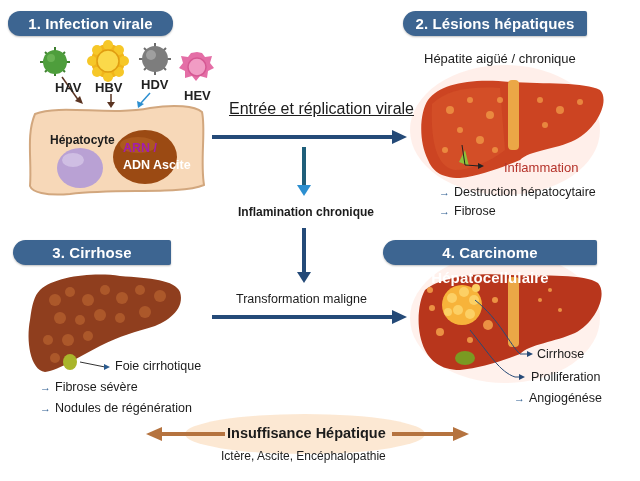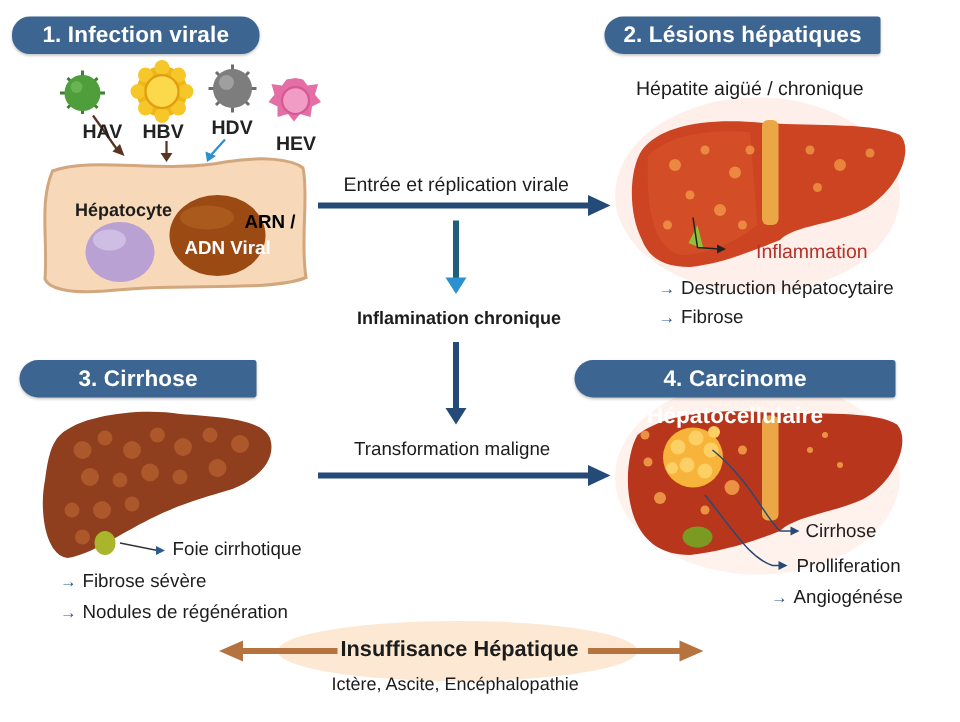--- a/index.html
+++ b/index.html
@@ -186,24 +186,24 @@
     <polygon points="453,427 469,434 453,441" fill="#b5733f"></polygon>
   </g>
 </svg>
 
 <div class="virus-label" style="left:12px;top:80px;padding-left:43px;">HAV</div>
 <div class="virus-label" style="left:95px;top:80px;">HBV</div>
 <div class="virus-label" style="left:141px;top:77px;">HDV</div>
 <div class="virus-label" style="left:184px;top:88px;">HEV</div>
 
 <div class="lbl bold" style="left:50px;top:133px;font-size:12px;">Hépatocyte</div>
-<div class="lbl bold" style="left:123px;top:141px;font-size:12.5px;color:#000000;margin-left:40px;">ARN /</div>
-<div class="lbl bold" style="left:123px;top:158px;font-size:12.5px;color:#fff;">ADN Viral</div>
-
-<div class="lbl bold" style="left:229px;top:115px;font-size:13px;font-weight:normal;">Entrée et réplication virale</div>
+<div class="lbl bold" style="left:123px;top:141px;font-size:12.5px;color:#a21caf;">ARN /</div>
+<div class="lbl bold" style="left:123px;top:158px;font-size:12.5px;color:#fff;">ADN Ascite</div>
+
+<div class="lbl bold" style="left:229px;top:100px;font-size:16px;font-weight:normal;text-decoration:underline;">Entrée et réplication virale</div>
 <div class="lbl" style="left:238px;top:205px;font-size:12px;font-weight:bold;">Inflamination chronique</div>
 <div class="lbl" style="left:236px;top:292px;font-size:12.5px;">Transformation maligne</div>
 
 <div class="banner" style="left:403px;top:11px;width:184px;">2. Lésions hépatiques</div>
 <div class="lbl" style="left:424px;top:51px;font-size:13px;">Hépatite aigüé / chronique</div>
 <div class="lbl" style="left:504px;top:160px;font-size:13px;color:#b5322a;">Inflammation</div>
 <div class="bullet" style="left:439px;top:185px;"><span class="arr">→</span><span>Destruction hépatocytaire</span></div>
 <div class="bullet" style="left:439px;top:204px;"><span class="arr">→</span><span>Fibrose</span></div>
 
 <div class="banner" style="left:13px;top:240px;width:158px;">3. Cirrhose</div>

